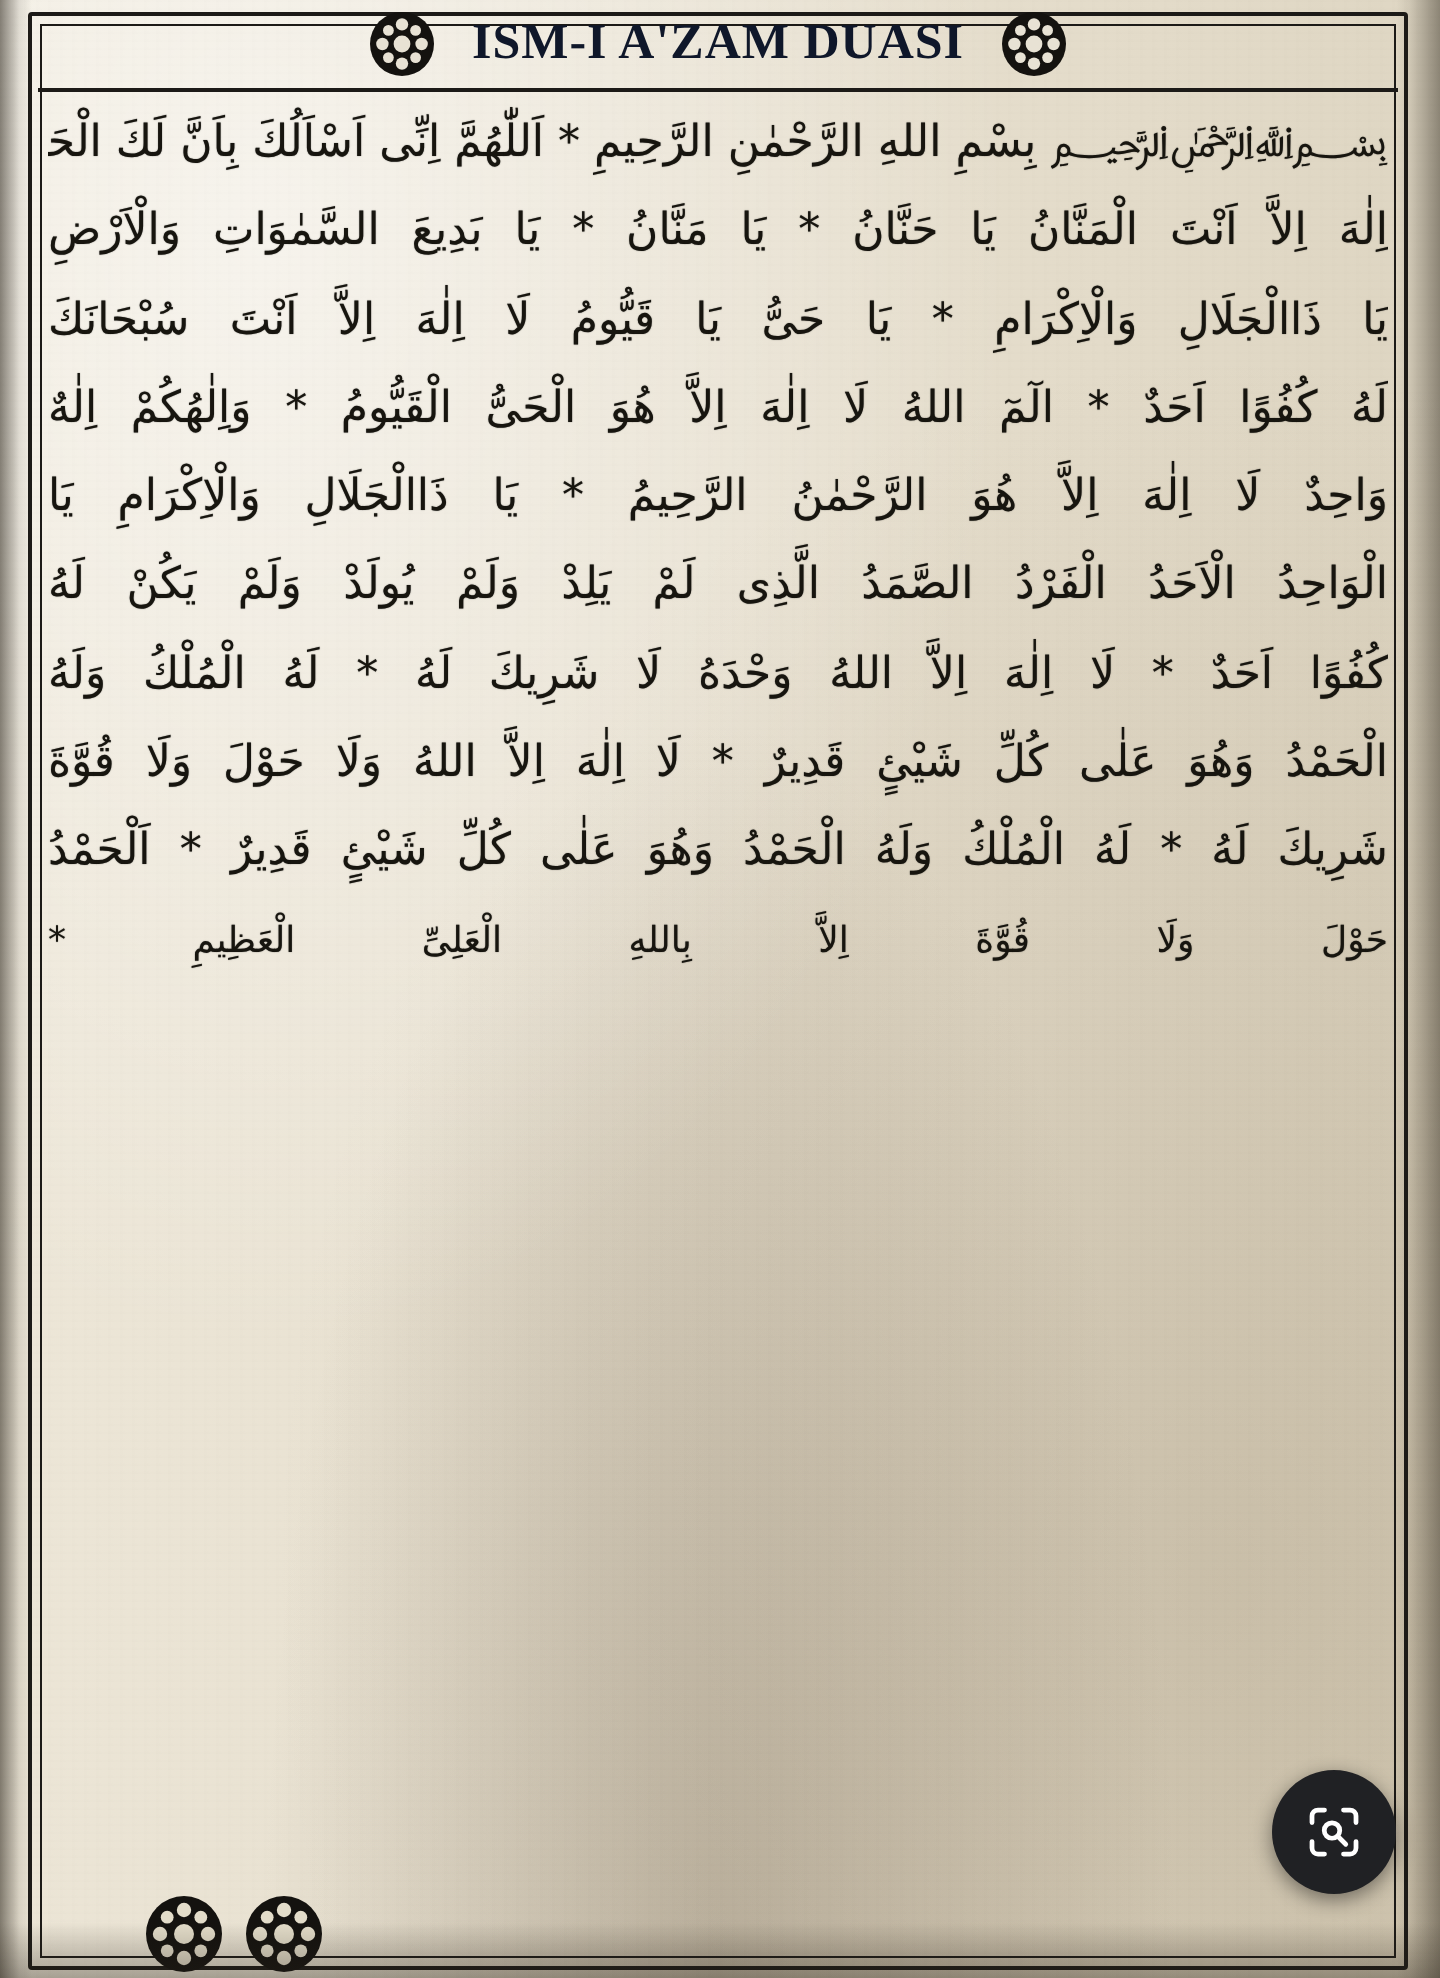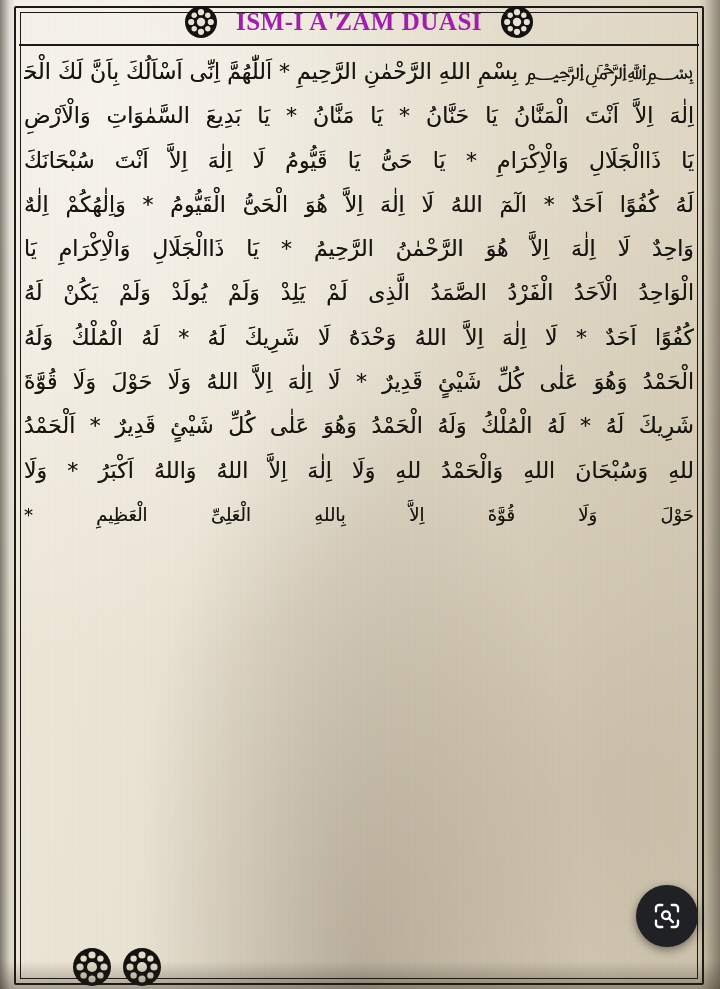--- a/index.html
+++ b/index.html
@@ -85,21 +85,21 @@
     align-items: center;
     justify-content: center;
     gap: 18px;
     background: transparent;
   }
   .header-title {
     font-family: "Liberation Serif", serif;
     font-weight: bold;
     font-size: 25px;
     letter-spacing: 0.5px;
-    color: #a21caf;
+    color: #0f172a;
     white-space: nowrap;
   }
   .rosette {
     width: 34px;
     height: 34px;
     flex: 0 0 34px;
   }
   .rosette svg { display:block; }
 
   
@@ -229,21 +229,20 @@
   <div class="body">
     <span class="line">﷽ بِسْمِ اللهِ الرَّحْمٰنِ الرَّحِيمِ * اَللّٰهُمَّ اِنِّى اَسْاَلُكَ بِاَنَّ لَكَ الْحَمْدُ لَا</span>
     <span class="line">اِلٰهَ اِلاَّ اَنْتَ الْمَنَّانُ يَا حَنَّانُ * يَا مَنَّانُ * يَا بَدِيعَ السَّمٰوَاتِ وَالْاَرْضِ</span>
     <span class="line">يَا ذَاالْجَلَالِ وَالْاِكْرَامِ * يَا حَىُّ يَا قَيُّومُ لَا اِلٰهَ اِلاَّ اَنْتَ سُبْحَانَكَ</span>
     <span class="line">لَهُ كُفُوًا اَحَدٌ * الٓمٓ اللهُ لَا اِلٰهَ اِلاَّ هُوَ الْحَىُّ الْقَيُّومُ * وَاِلٰهُكُمْ اِلٰهٌ</span>
     <span class="line">وَاحِدٌ لَا اِلٰهَ اِلاَّ هُوَ الرَّحْمٰنُ الرَّحِيمُ * يَا ذَاالْجَلَالِ وَالْاِكْرَامِ يَا</span>
     <span class="line">الْوَاحِدُ الْاَحَدُ الْفَرْدُ الصَّمَدُ الَّذِى لَمْ يَلِدْ وَلَمْ يُولَدْ وَلَمْ يَكُنْ لَهُ</span>
     <span class="line">كُفُوًا اَحَدٌ * لَا اِلٰهَ اِلاَّ اللهُ وَحْدَهُ لَا شَرِيكَ لَهُ * لَهُ الْمُلْكُ وَلَهُ</span>
     <span class="line">الْحَمْدُ وَهُوَ عَلٰى كُلِّ شَيْئٍ قَدِيرٌ * لَا اِلٰهَ اِلاَّ اللهُ وَلَا حَوْلَ وَلَا قُوَّةَ</span>
     <span class="line">شَرِيكَ لَهُ * لَهُ الْمُلْكُ وَلَهُ الْحَمْدُ وَهُوَ عَلٰى كُلِّ شَيْئٍ قَدِيرٌ * اَلْحَمْدُ</span>
-    <span class="line">للهِ وَسُبْحَانَ اللهِ وَالْحَمْدُ للهِ وَلَا اِلٰهَ اِلاَّ اللهُ وَاللهُ اَكْبَرُ * وَلَا</span>
     <span class="line l-tight">حَوْلَ وَلَا قُوَّةَ اِلاَّ بِاللهِ الْعَلِىِّ الْعَظِيمِ *</span>
   </div>
 
   <div class="footer-orn">
     <span class="rosette">
       <svg viewBox="0 0 40 40" width="40" height="40" aria-hidden="true">
         <g fill="#14120f">
             <circle cx="20" cy="20" r="19"></circle>
           </g>
         <g fill="#e3dcc9">

